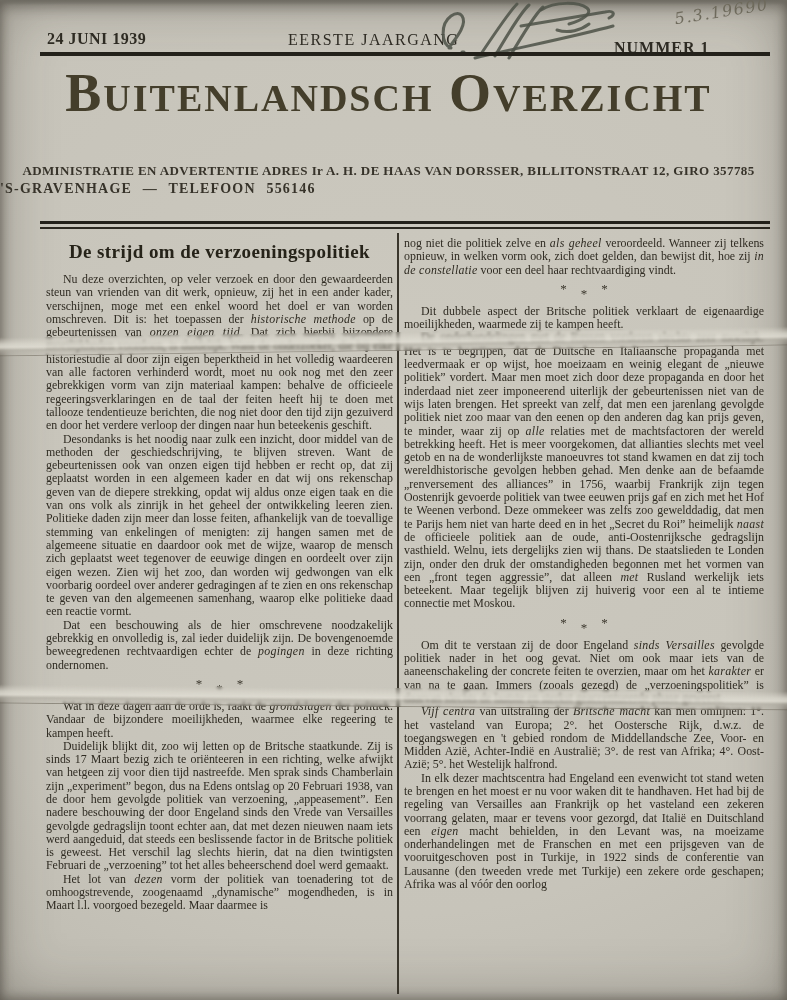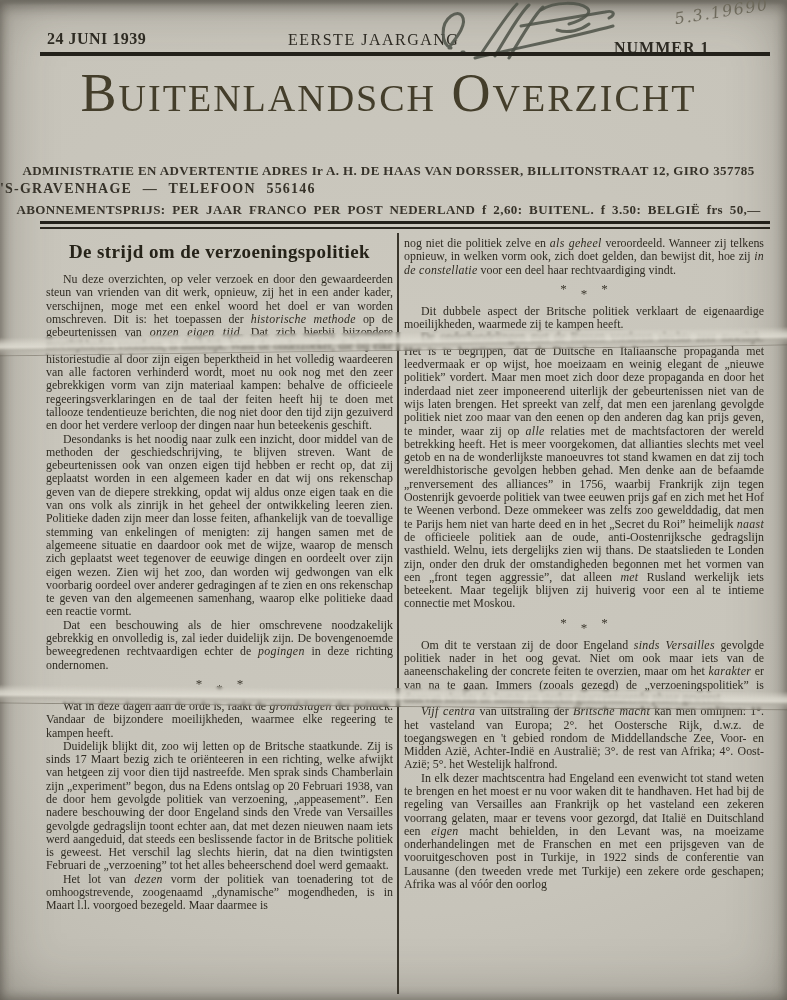--- a/index.html
+++ b/index.html
@@ -19,21 +19,21 @@
   .pencil-date{
     position:absolute;right:18px;top:2px;font-size:16px;font-style:italic;
     color:#6e6a5c;transform:rotate(-9deg);letter-spacing:1.5px;font-family:"DejaVu Serif",serif;
   }
   .signature{position:absolute;left:437px;top:0px;width:185px;height:64px;}
   .signature path{fill:none;stroke:#50544a;stroke-width:3;stroke-linecap:round;opacity:.88;}
 
   
   .masthead{
     position:absolute;left:0;right:10px;top:62px;text-align:center;
-    font-variant:small-caps;font-weight:normal;font-size:54px;letter-spacing:2px;
+    font-variant:small-caps;font-weight:bold;font-size:54px;letter-spacing:2px;
     color:#443e2b;white-space:nowrap;
   }
   .sub1{position:absolute;left:0;right:10px;top:140px;text-align:center;font-weight:bold;font-size:15px;letter-spacing:2.6px;color:#37332a;}
   .sub2{position:absolute;left:0;right:10px;top:163px;text-align:center;font-weight:bold;font-size:13px;letter-spacing:.4px;color:#37332a;}
   .sub3{position:absolute;left:0;right:10px;top:181px;text-align:left;font-weight:bold;font-size:14px;letter-spacing:1.2px;word-spacing:6px;color:#37332a;}
   .sub4{position:absolute;left:0;right:10px;top:202px;text-align:center;font-weight:bold;font-size:13px;letter-spacing:.4px;word-spacing:3px;color:#37332a;}
   .dbl-rule{position:absolute;left:40px;right:17px;top:221px;height:3px;border-top:3px solid #23211a;border-bottom:2px solid #2a271f;}
 
   
   .columns{position:absolute;left:46px;right:20px;top:233px;bottom:6px;display:flex;}
@@ -77,21 +77,20 @@
     <path d="M84,26 L168,12 C176,10 180,14 172,18"></path>
     <path d="M38,58 C80,48 140,36 176,26"></path>
     <path d="M120,30 C132,34 144,30 152,24"></path>
   </svg>
 
   <div class="hdr-rule"></div>
 
   <div class="masthead">Buitenlandsch Overzicht</div>
   <div class="sub2">ADMINISTRATIE EN ADVERTENTIE ADRES Ir A. H. DE HAAS VAN DORSSER, BILLITONSTRAAT 12, GIRO 357785</div>
   <div class="sub3">'S-GRAVENHAGE — TELEFOON 556146</div>
-  <div class="sub4">ABONNEMENTSPRIJS: PER JAAR FRANCO PER POST NEDERLAND f 2,60: BUITENL. f 3.50: BELGIË frs 50,—</div>
   <div class="dbl-rule"></div>
 
   <div class="columns">
     <div class="col left">
       <div class="headline">De strijd om de verzoeningspolitiek</div>
       <div id="leftcol">
           <div class="para ind">Nu deze overzichten, op veler verzoek en door den gewaardeerden steun van vrienden van dit werk, opnieuw, zij het in een ander kader, verschijnen, moge met een enkel woord het doel er van worden omschreven. Dit is: het toepassen der <i>historische methode</i> op de gebeurtenissen van <i>onzen eigen tijd</i>. Dat zich hierbij bijzondere moeilijkheden voordoen, is duidelijk. Want de onderzoeker, die bij elke historiestudie al door zijn eigen beperktheid in het volledig waardeeren van alle factoren verhinderd wordt, moet nu ook nog met den zeer gebrekkigen vorm van zijn materiaal kampen: behalve de officieele regeeringsverklaringen en de taal der feiten heeft hij te doen met tallooze tendentieuze berichten, die nog niet door den tijd zijn gezuiverd en door het verdere verloop der dingen naar hun beteekenis geschift.</div>
           <div class="para ind">Desondanks is het noodig naar zulk een inzicht, door middel van de methoden der geschiedschrijving, te blijven streven. Want de gebeurtenissen ook van onzen eigen tijd hebben er recht op, dat zij geplaatst worden in een algemeen kader en dat wij ons rekenschap geven van de diepere strekking, opdat wij aldus onze eigen taak en die van ons volk als zinrijk in het geheel der ontwikkeling leeren zien. Politieke daden zijn meer dan losse feiten, afhankelijk van de toevallige stemming van enkelingen of menigten: zij hangen samen met de algemeene situatie en daardoor ook met de wijze, waarop de mensch zich geplaatst weet tegenover de eeuwige dingen en oordeelt over zijn eigen wezen. Zien wij het zoo, dan worden wij gedwongen van elk voorbarig oordeel over anderer gedragingen af te zien en ons rekenschap te geven van den algemeenen samenhang, waarop elke politieke daad een reactie vormt.</div>
           <div class="para ind">Dat een beschouwing als de hier omschrevene noodzakelijk gebrekkig en onvolledig is, zal ieder duidelijk zijn. De bovengenoemde beweegredenen rechtvaardigen echter de <i>pogingen</i> in deze richting ondernomen.</div>
           <div class="sep"><span>*</span><span class="mid">*</span><span>*</span></div>

